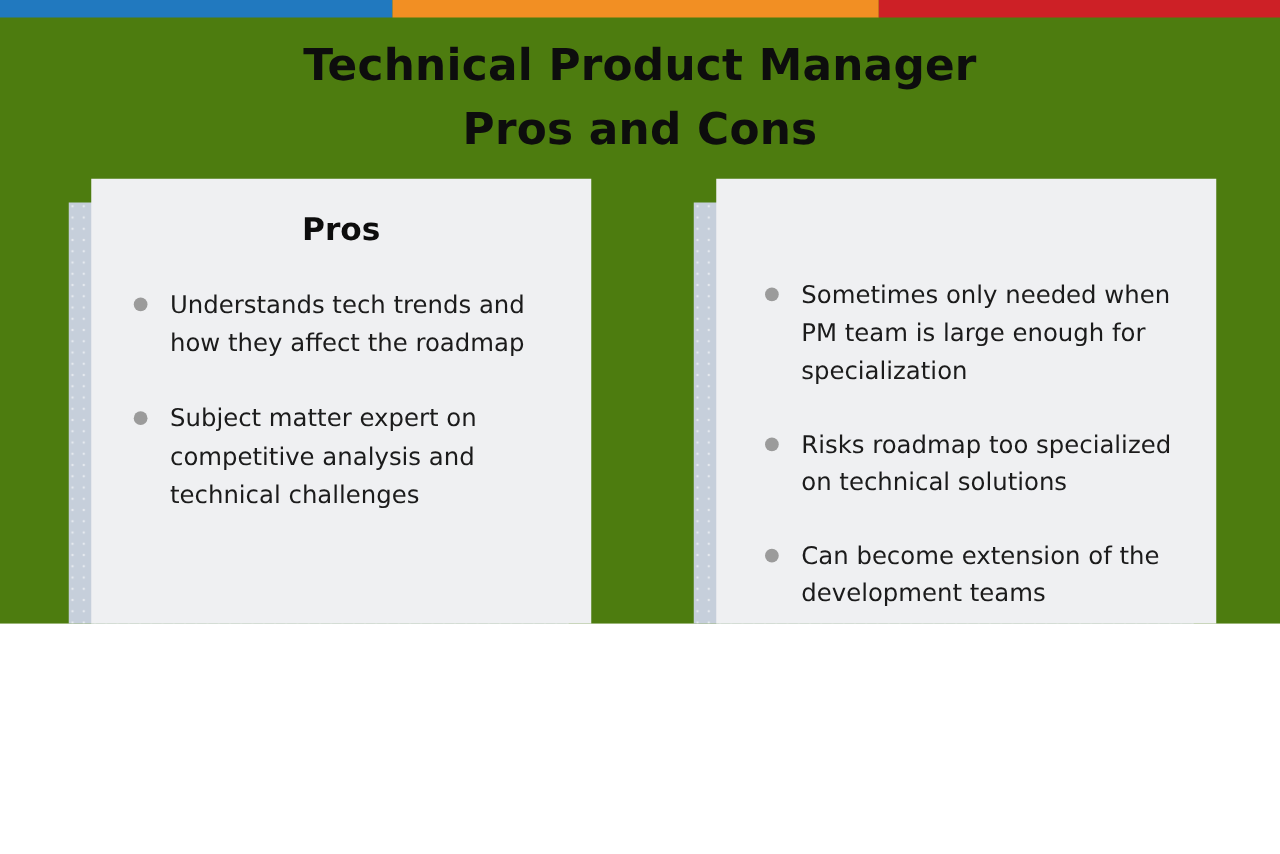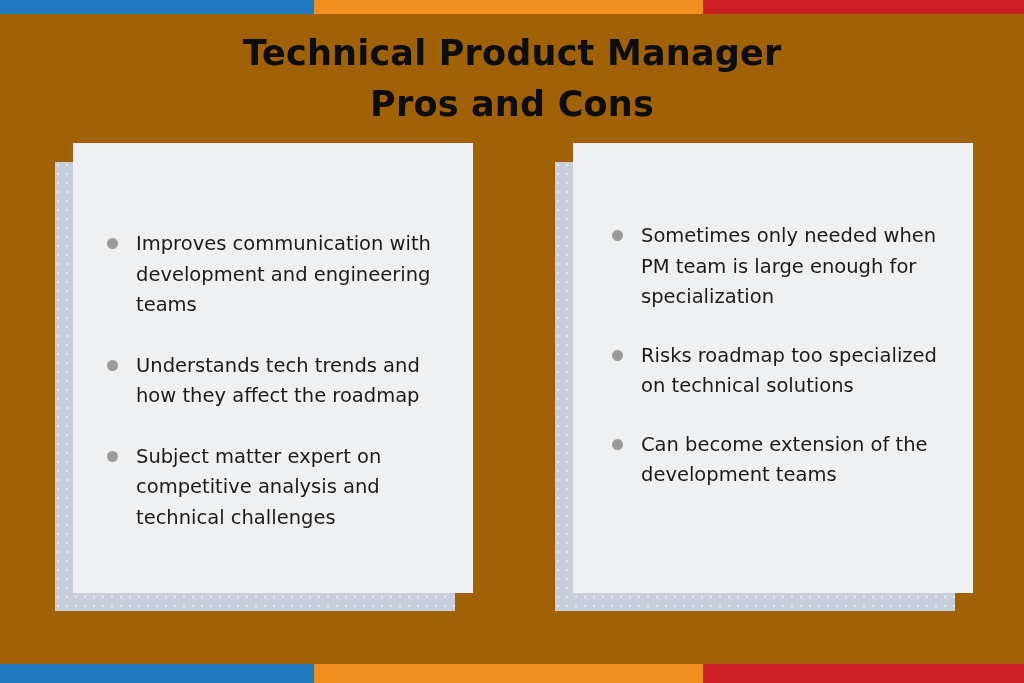--- a/index.html
+++ b/index.html
@@ -6,22 +6,22 @@
     margin: 0;
     padding: 0;
     background: #ffffff;
   }
   body {
     font-family: "DejaVu Sans", sans-serif;
   }
   .slide {
     position: relative;
     width: 1024px;
-    height: 683px;
-    background: #a16207;
+    height: 499px;
+    background: #4d7c0f;
     overflow: hidden;
   }
 
   
   .bar {
     position: absolute;
     left: 0;
     width: 1024px;
     height: 14px;
     display: flex;
@@ -121,25 +121,22 @@
   </div>
 
   <div class="title-block">
     <span class="title-line">Technical Product Manager</span>
     <span class="title-line">Pros and Cons</span>
   </div>
 
   <div class="card-wrap" id="card-pros-wrap">
     <div class="card-shadow" id="card-pros-shadow"></div>
     <div class="card" id="card-pros">
+      <div class="card-title">Pros</div>
       <ul class="bullet-list">
-        <li class="bullet-item">
-          <span class="bullet-dot"></span>
-          <span>Improves communication with development and engineering teams</span>
-        </li>
         <li class="bullet-item">
           <span class="bullet-dot"></span>
           <span>Understands tech trends and how they affect the roadmap</span>
         </li>
         <li class="bullet-item">
           <span class="bullet-dot"></span>
           <span>Subject matter expert on competitive analysis and technical challenges</span>
         </li>
       </ul>
     </div>

